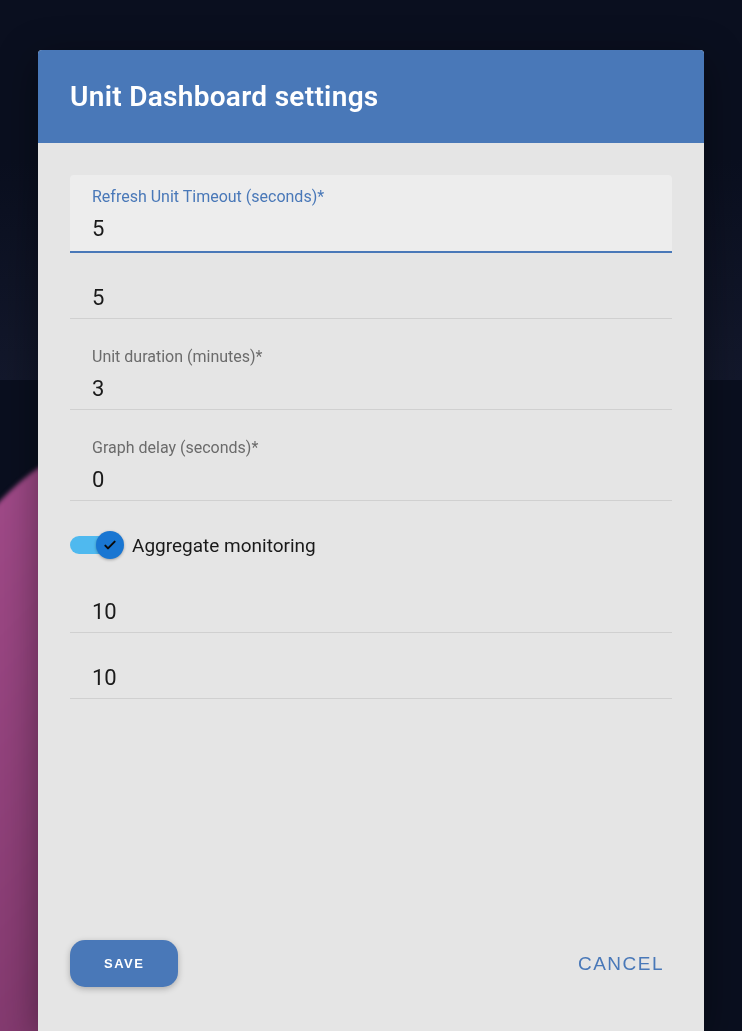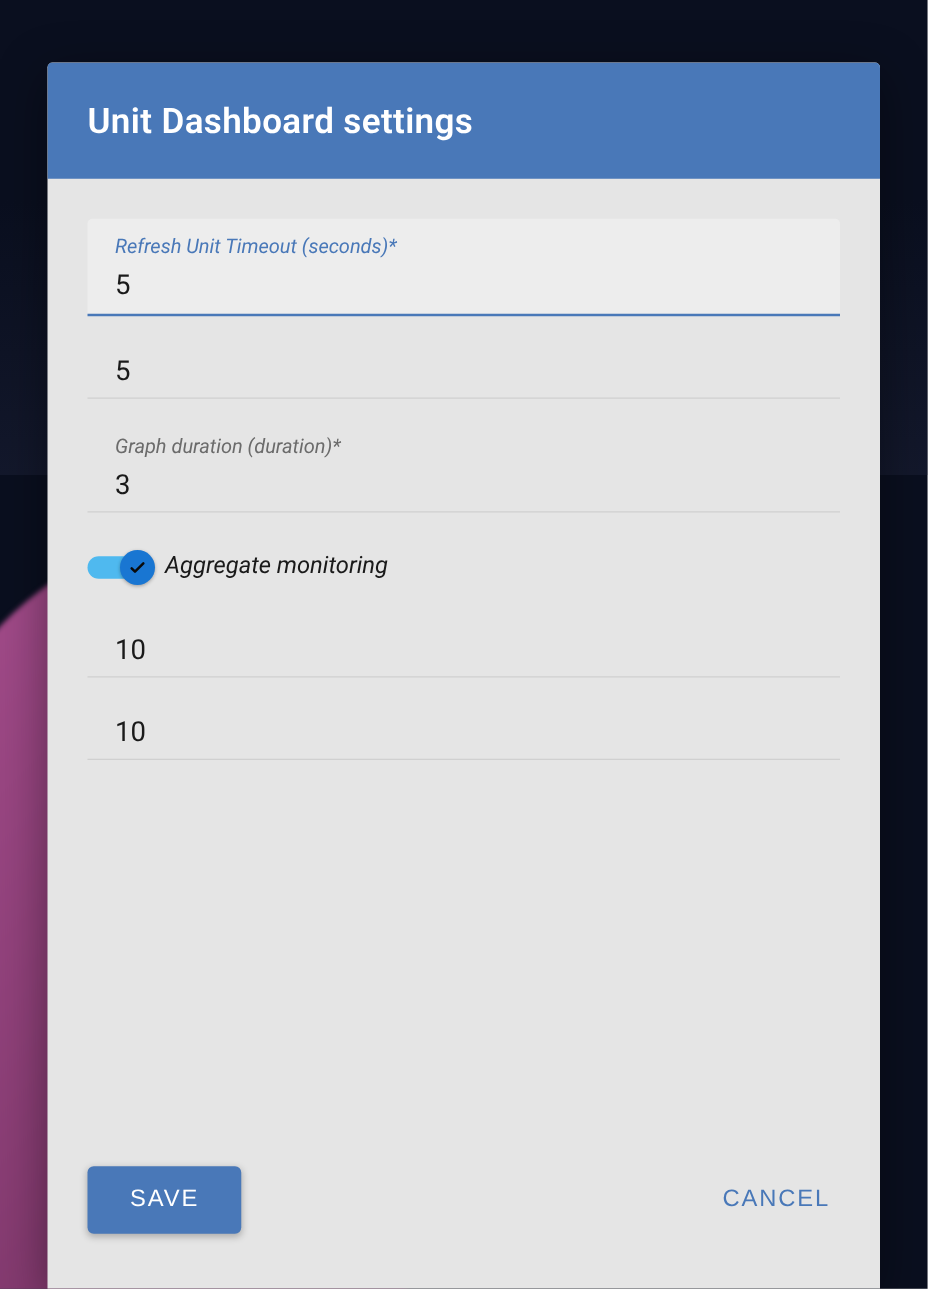--- a/index.html
+++ b/index.html
@@ -77,21 +77,20 @@
       margin-bottom: 28px;
       position: relative;
     }
 
     .field-label {
       display: block;
       font-size: 16px;
       color: #6b6b6b;
       margin-bottom: 6px;
       padding-left: 22px;
-      font-style: italic;
     }
 
     .field.active .field-label {
       color: #4978b8;
     }
 
     .field-input {
       width: 100%;
       border: none;
       border-bottom: 1px solid #d0d0d0;
@@ -109,24 +108,23 @@
       border-radius: 4px 4px 0 0;
     }
 
     .field.active .field-input {
       border-bottom: 2px solid #4978b8;
       padding-bottom: 10px;
     }
 
     .toggle-row {
       display: flex;
-      align-items: flex-start;
+      align-items: center;
       gap: 8px;
       margin: 30px 0 36px 0;
-      font-style: italic;
     }
 
     .toggle {
       width: 54px;
       height: 28px;
       position: relative;
       cursor: pointer;
     }
 
     .toggle-track {
@@ -168,24 +166,24 @@
       display: flex;
       align-items: center;
       justify-content: space-between;
     }
 
     .btn-save {
       background: #4978b8;
       color: #ffffff;
       border: none;
       padding: 16px 34px;
-      font-size: 19px;
-      font-weight: 400;
+      font-size: 13px;
+      font-weight: 700;
       letter-spacing: 1.5px;
-      border-radius: 5px;
+      border-radius: 15px;
       cursor: pointer;
       box-shadow: 0 2px 6px rgba(0,0,0,0.25);
     }
 
     .btn-cancel {
       background: transparent;
       color: #4978b8;
       border: none;
       font-size: 19px;
       font-weight: 400;
@@ -209,24 +207,28 @@
     <div class="field active">
       <label class="field-label">Refresh Unit Timeout (seconds)*</label>
       <input class="field-input" type="text" value="5" style="">
     </div>
 
     <div class="field">
       <input class="field-input" type="text" value="5" style="">
     </div>
 
     <div class="field">
-      <label class="field-label">Graph duration (duration)*</label>
+      <label class="field-label">Unit duration (minutes)*</label>
       <input class="field-input" type="text" value="3" style="">
     </div>
 
+    <div class="field">
+      <label class="field-label">Graph delay (seconds)*</label>
+      <input class="field-input" type="text" value="0" style="">
+    </div>
 
     <div class="toggle-row">
       <div class="toggle">
         <div class="toggle-track"></div>
         <div class="toggle-knob">
           <svg class="toggle-check" viewBox="0 0 24 24">
             <path fill="none" stroke="#0a0a0a" stroke-width="3" stroke-linecap="round" stroke-linejoin="round" d="M5 13l4 4L19 7"></path>
           </svg>
         </div>
       </div>

